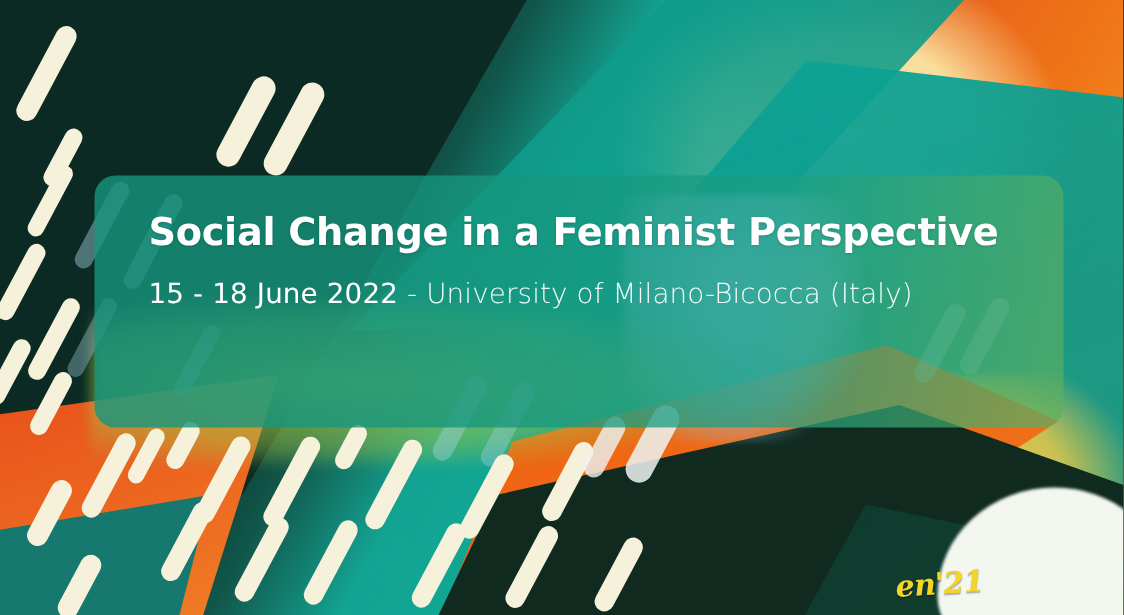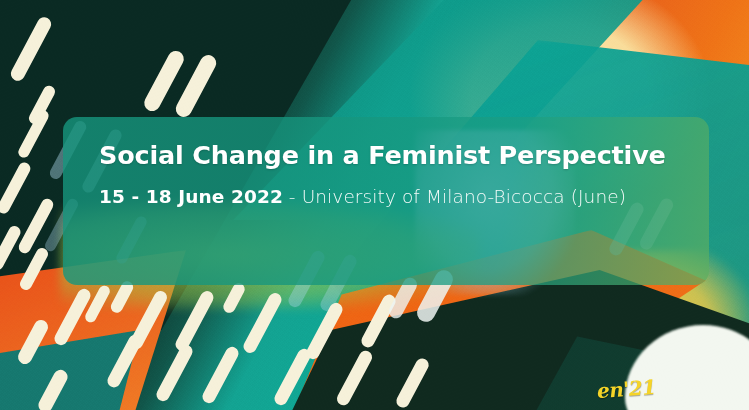--- a/index.html
+++ b/index.html
@@ -182,21 +182,21 @@
   }
   .meta {
     color: #f4fbf9;
     font-size: 18.5px;
     font-weight: 300;
     line-height: 1;
     margin: 0;
     letter-spacing: 0.1px;
     white-space: nowrap;
   }
-  .meta .date { font-weight: 700; color: #ffffff; }
+  .meta .date { font-weight: 400; color: #ffffff; }
 
   
   .signature {
     position: absolute;
     left: 597px; top: 377px;
     color: #f5d428;
     font-family: "DejaVu Serif", "Liberation Serif", serif;
     font-style: italic;
     font-size: 20px;
     font-weight: 700;
@@ -266,19 +266,19 @@
 
     <div class="stroke pale" style="left:426px; top:268px; width:18px; height:56px; transform:rotate(28deg); opacity:.85;"></div>
     <div class="stroke pale" style="left:396px; top:276px; width:14px; height:44px; transform:rotate(28deg); opacity:.8;"></div>
   </div>
 
   <div class="layer grain"></div>
 
   <div class="card">
     <h1 class="title">Social Change in a Feminist Perspective</h1>
     <div class="meta">
-      <span class="date">15 - 18 June 2022</span><span> - University of Milano-Bicocca (June)</span>
+      <span class="date">15 - 18 June 2022</span><span> - University of Milano-Bicocca (Italy)</span>
     </div>
   </div>
 
   <div class="signature">en'21</div>
 
 </div>
 
 </body></html>

